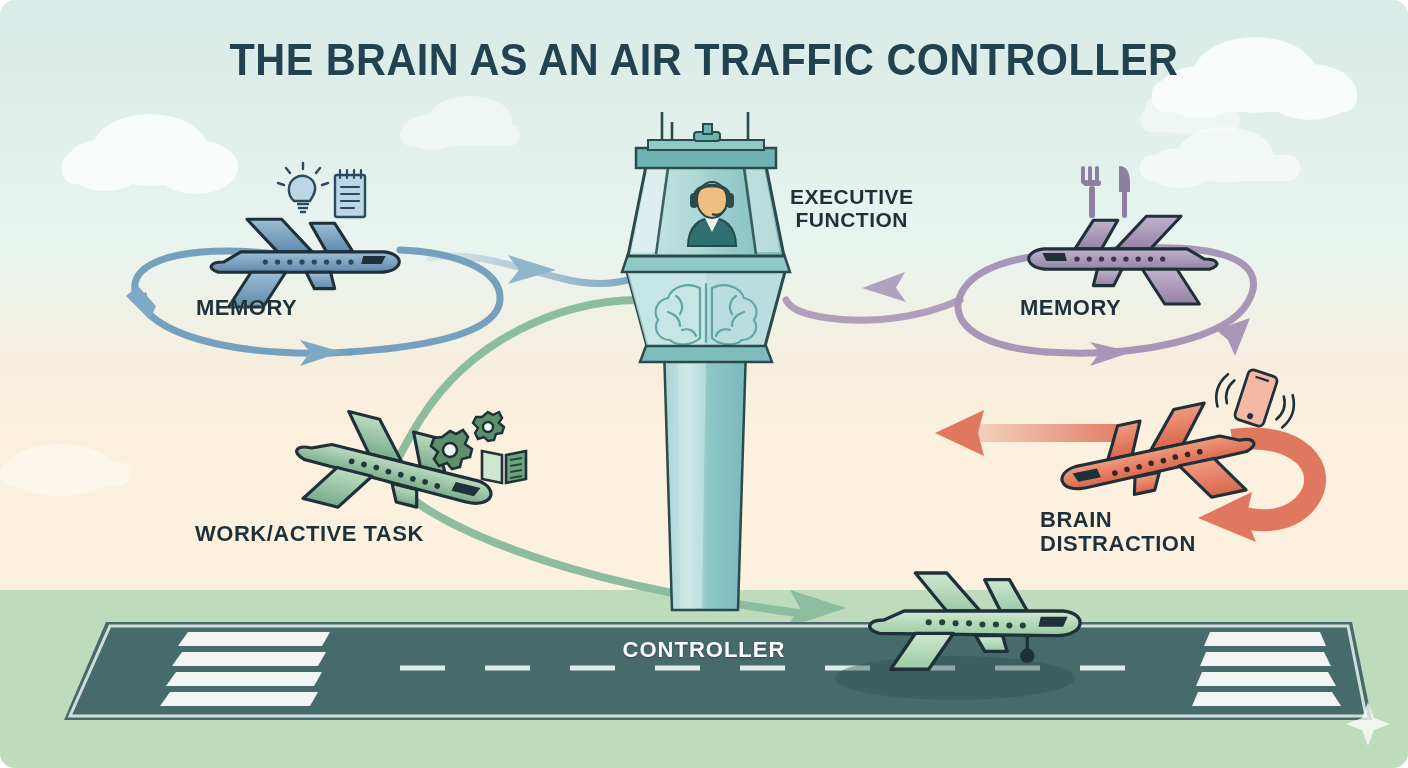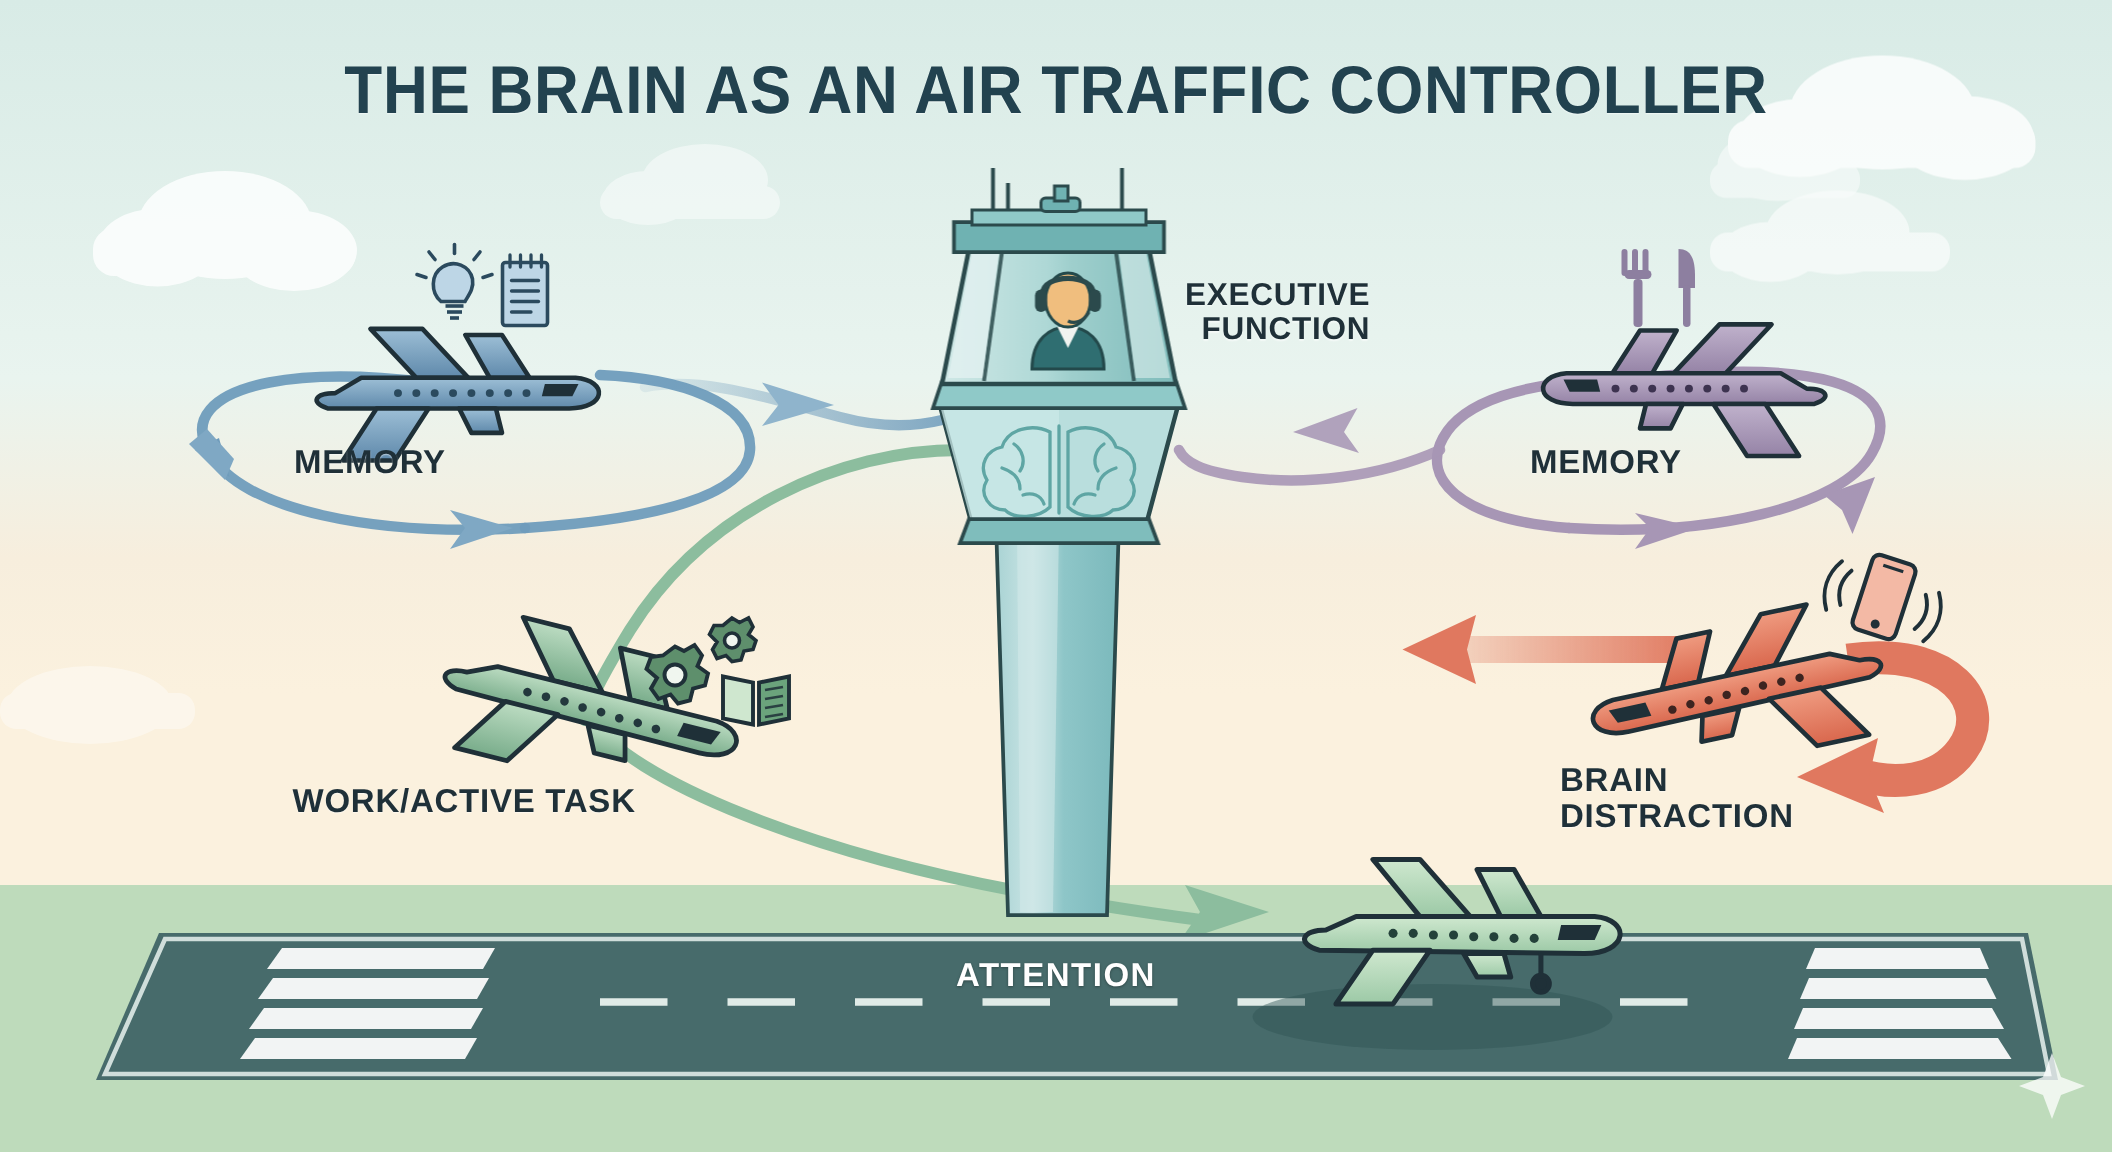--- a/index.html
+++ b/index.html
@@ -1,41 +1,42 @@
 <!DOCTYPE html>
 <html><head>
 <meta charset="utf-8">
 <title>The Brain as an Air Traffic Controller</title>
 <style>
   html,body{margin:0;padding:0;background:#ffffff;}
   body{font-family:"Liberation Sans",sans-serif;}
   #stage{
     position:relative;width:1408px;height:768px;overflow:hidden;
     background:#e3f0ec;
+    border-radius:15px;
   }
   #scene{position:absolute;inset:0;}
   .lbl{
     position:absolute;
     font-family:"Liberation Sans",sans-serif;
     font-weight:bold;
     color:#1f3038;
     letter-spacing:0.5px;
     white-space:pre;
     line-height:1.08;
     text-shadow:0 1px 1px rgba(255,255,255,0.55);
   }
   #title{
     left:0;right:0;top:36px;text-align:center;
     font-size:45px;letter-spacing:0.5px;
     color:#22424f;
     transform:scaleX(0.92);
     font-weight:bold;
   }
   .node-label{font-size:22px;text-align:left;}
-  .tower-label{font-size:21px;text-align:right;}
+  .tower-label{font-size:21px;text-align:center;}
   .runway-label{
     color:#ffffff;font-size:22px;text-align:center;
     text-shadow:0 1px 2px rgba(0,0,0,0.35);
     letter-spacing:1px;
   }
 </style>
 </head>
 <body>
 
 <div id="stage">
@@ -473,16 +474,16 @@
 
   <div class="lbl node-label" style="left:195px;top:522px;width:320px;">WORK/ACTIVE TASK</div>
 
   <div class="lbl node-label" style="left:1040px;top:508px;width:280px;">BRAIN
 DISTRACTION</div>
 
   <div class="lbl tower-label" style="left:790px;top:186px;">EXECUTIVE
 FUNCTION</div>
 
 
-  <div class="lbl runway-label" style="left:0;right:0;top:638px;">ATTENTION</div>
+  <div class="lbl runway-label" style="left:0;right:0;top:638px;">CONTROLLER</div>
 
 
 </div>
 
 </body></html>

